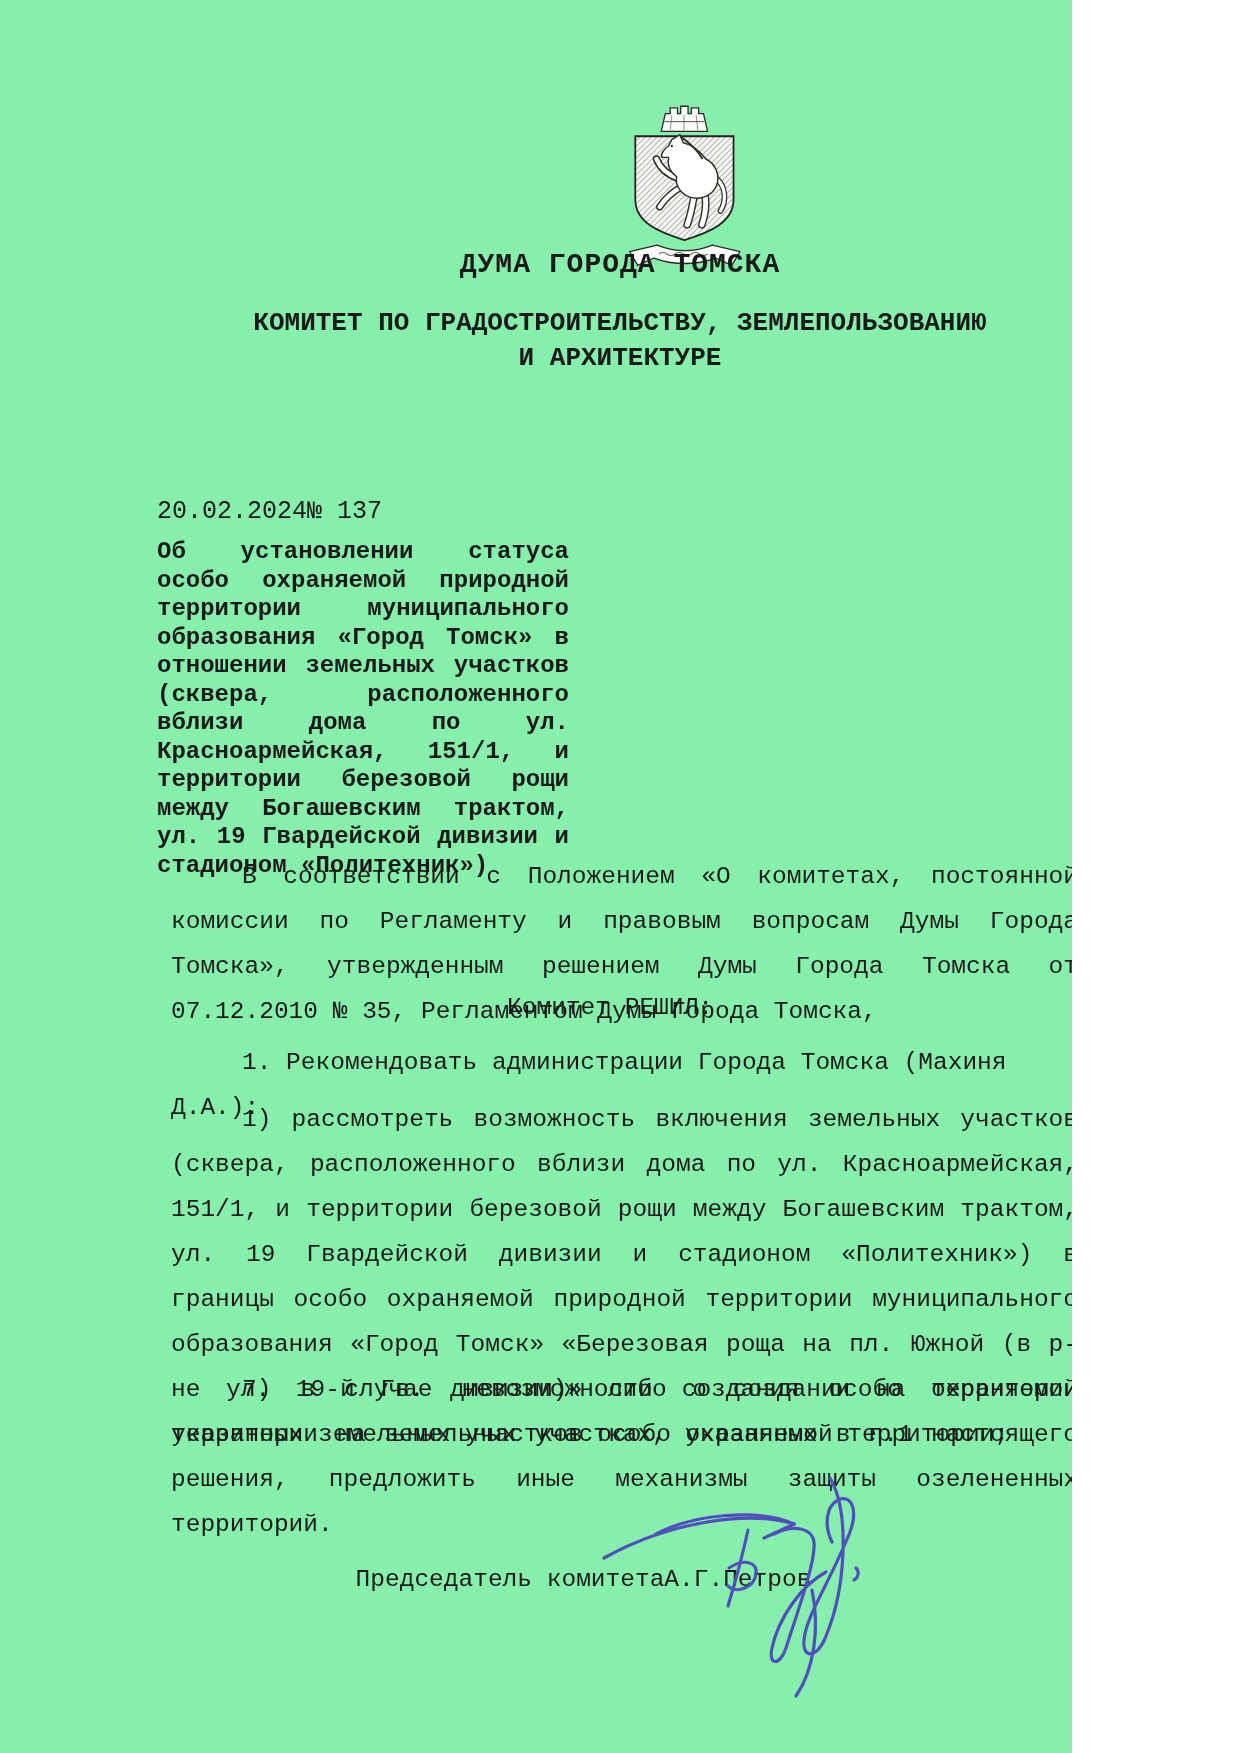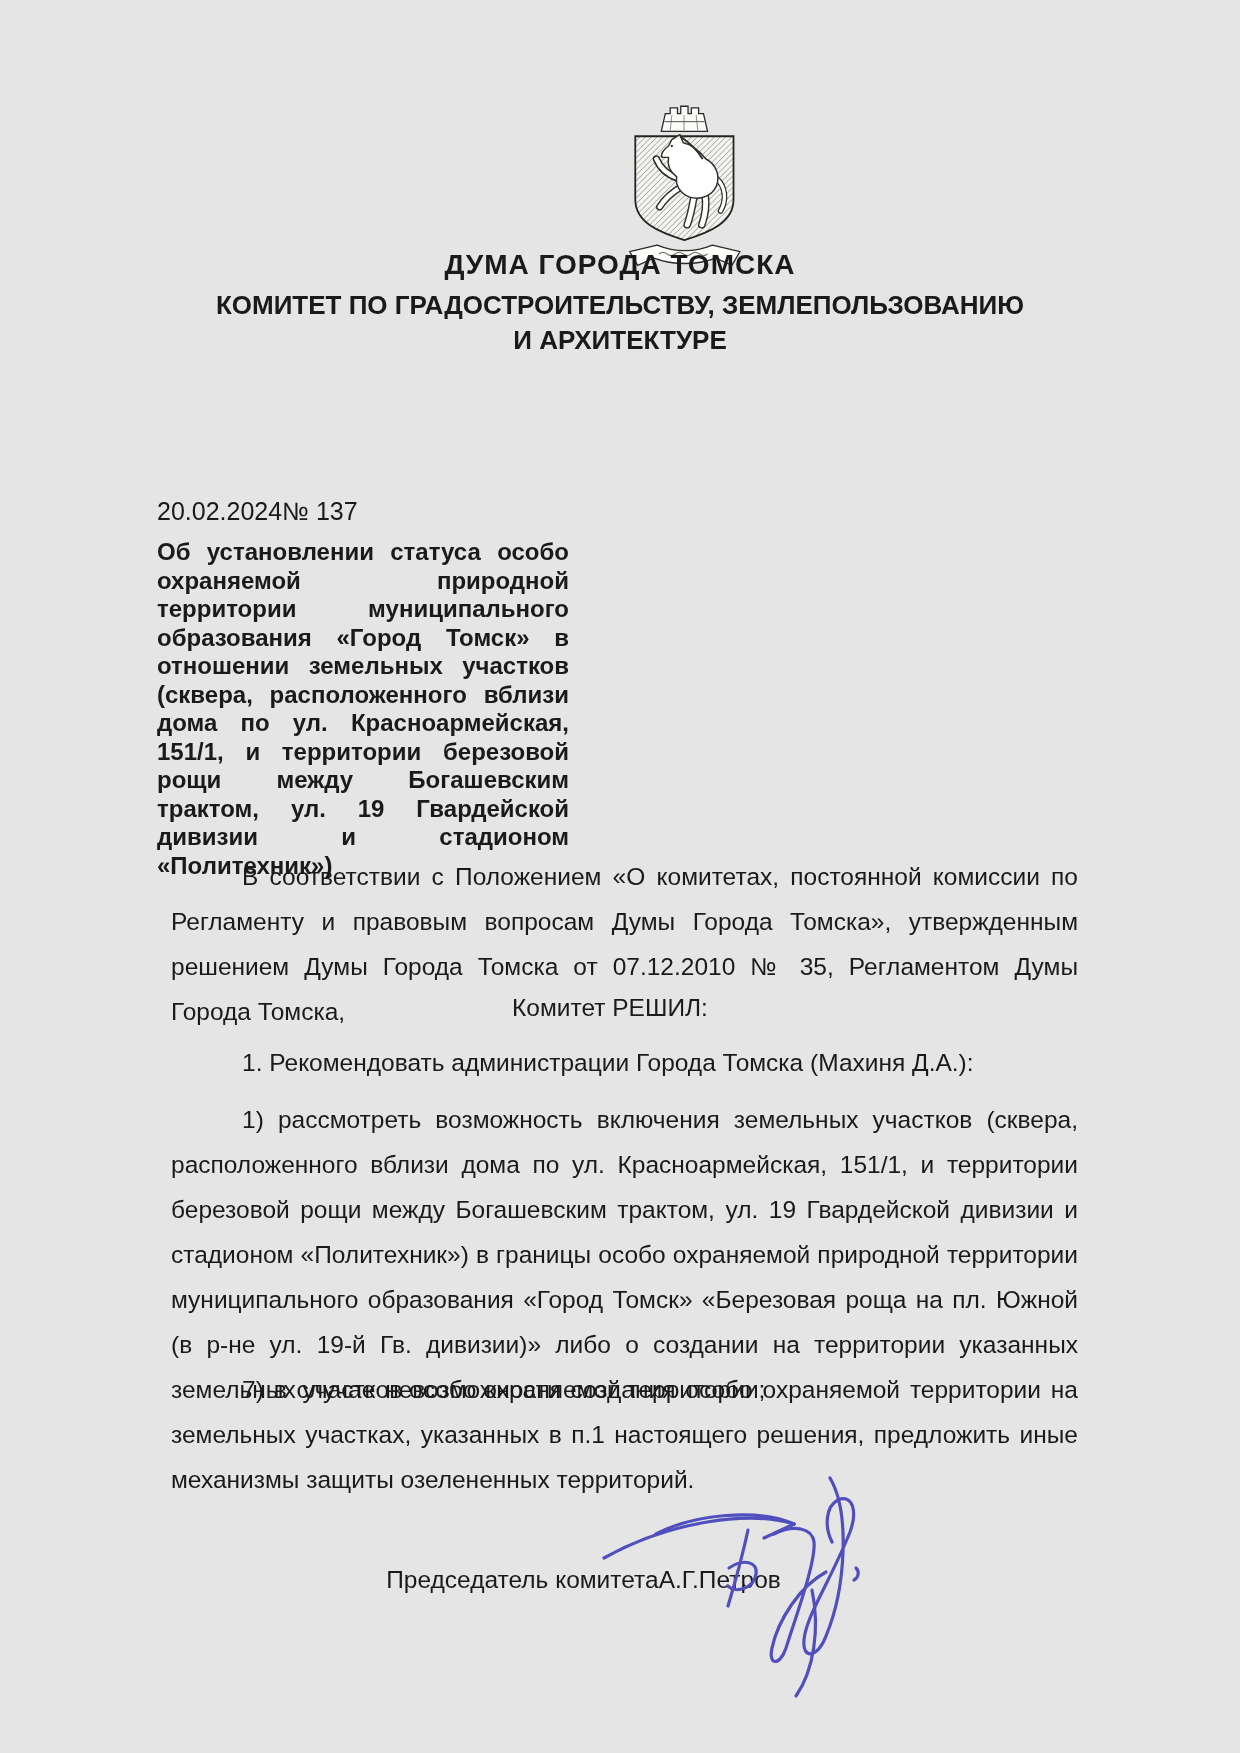--- a/index.html
+++ b/index.html
@@ -1,29 +1,29 @@
 <!DOCTYPE html>
 <html><head>
 <meta charset="utf-8">
 <style>
   html,body{margin:0;padding:0;background:#ffffff;}
   .page{
     position:relative;
-    width:1240px;
+    width:1072px;
     height:1753px;
-    background:#e5e5e5;
+    background:#86efac;
     color:#1a1a1a;
-    font-family:Liberation Sans, sans-serif;
+    font-family:Liberation Mono, monospace;
     overflow:hidden;
   }
   .abs{position:absolute;}
   .center{text-align:center;}
   .crest{left:615px;top:103px;width:138px;height:168px;}
   .org-title{left:0;top:249px;width:1240px;font-size:28px;font-weight:700;letter-spacing:1px;}
-  .committee{left:0;top:288px;width:1240px;font-size:26px;font-weight:700;line-height:35px;}
+  .committee{left:0;top:306px;width:1240px;font-size:26px;font-weight:700;line-height:35px;}
   .doctype{left:0;top:370px;width:1240px;font-size:26px;font-weight:700;letter-spacing:1px;}
   .dateline{left:157px;top:497px;width:798px;display:flex;font-size:25px;}
   .subject{
     left:157px;top:538px;width:412px;
     font-size:24px;font-weight:700;line-height:28.5px;
     text-align:justify;
   }
   .para{
     left:157px;width:907px;
     font-size:24.5px;line-height:45px;

